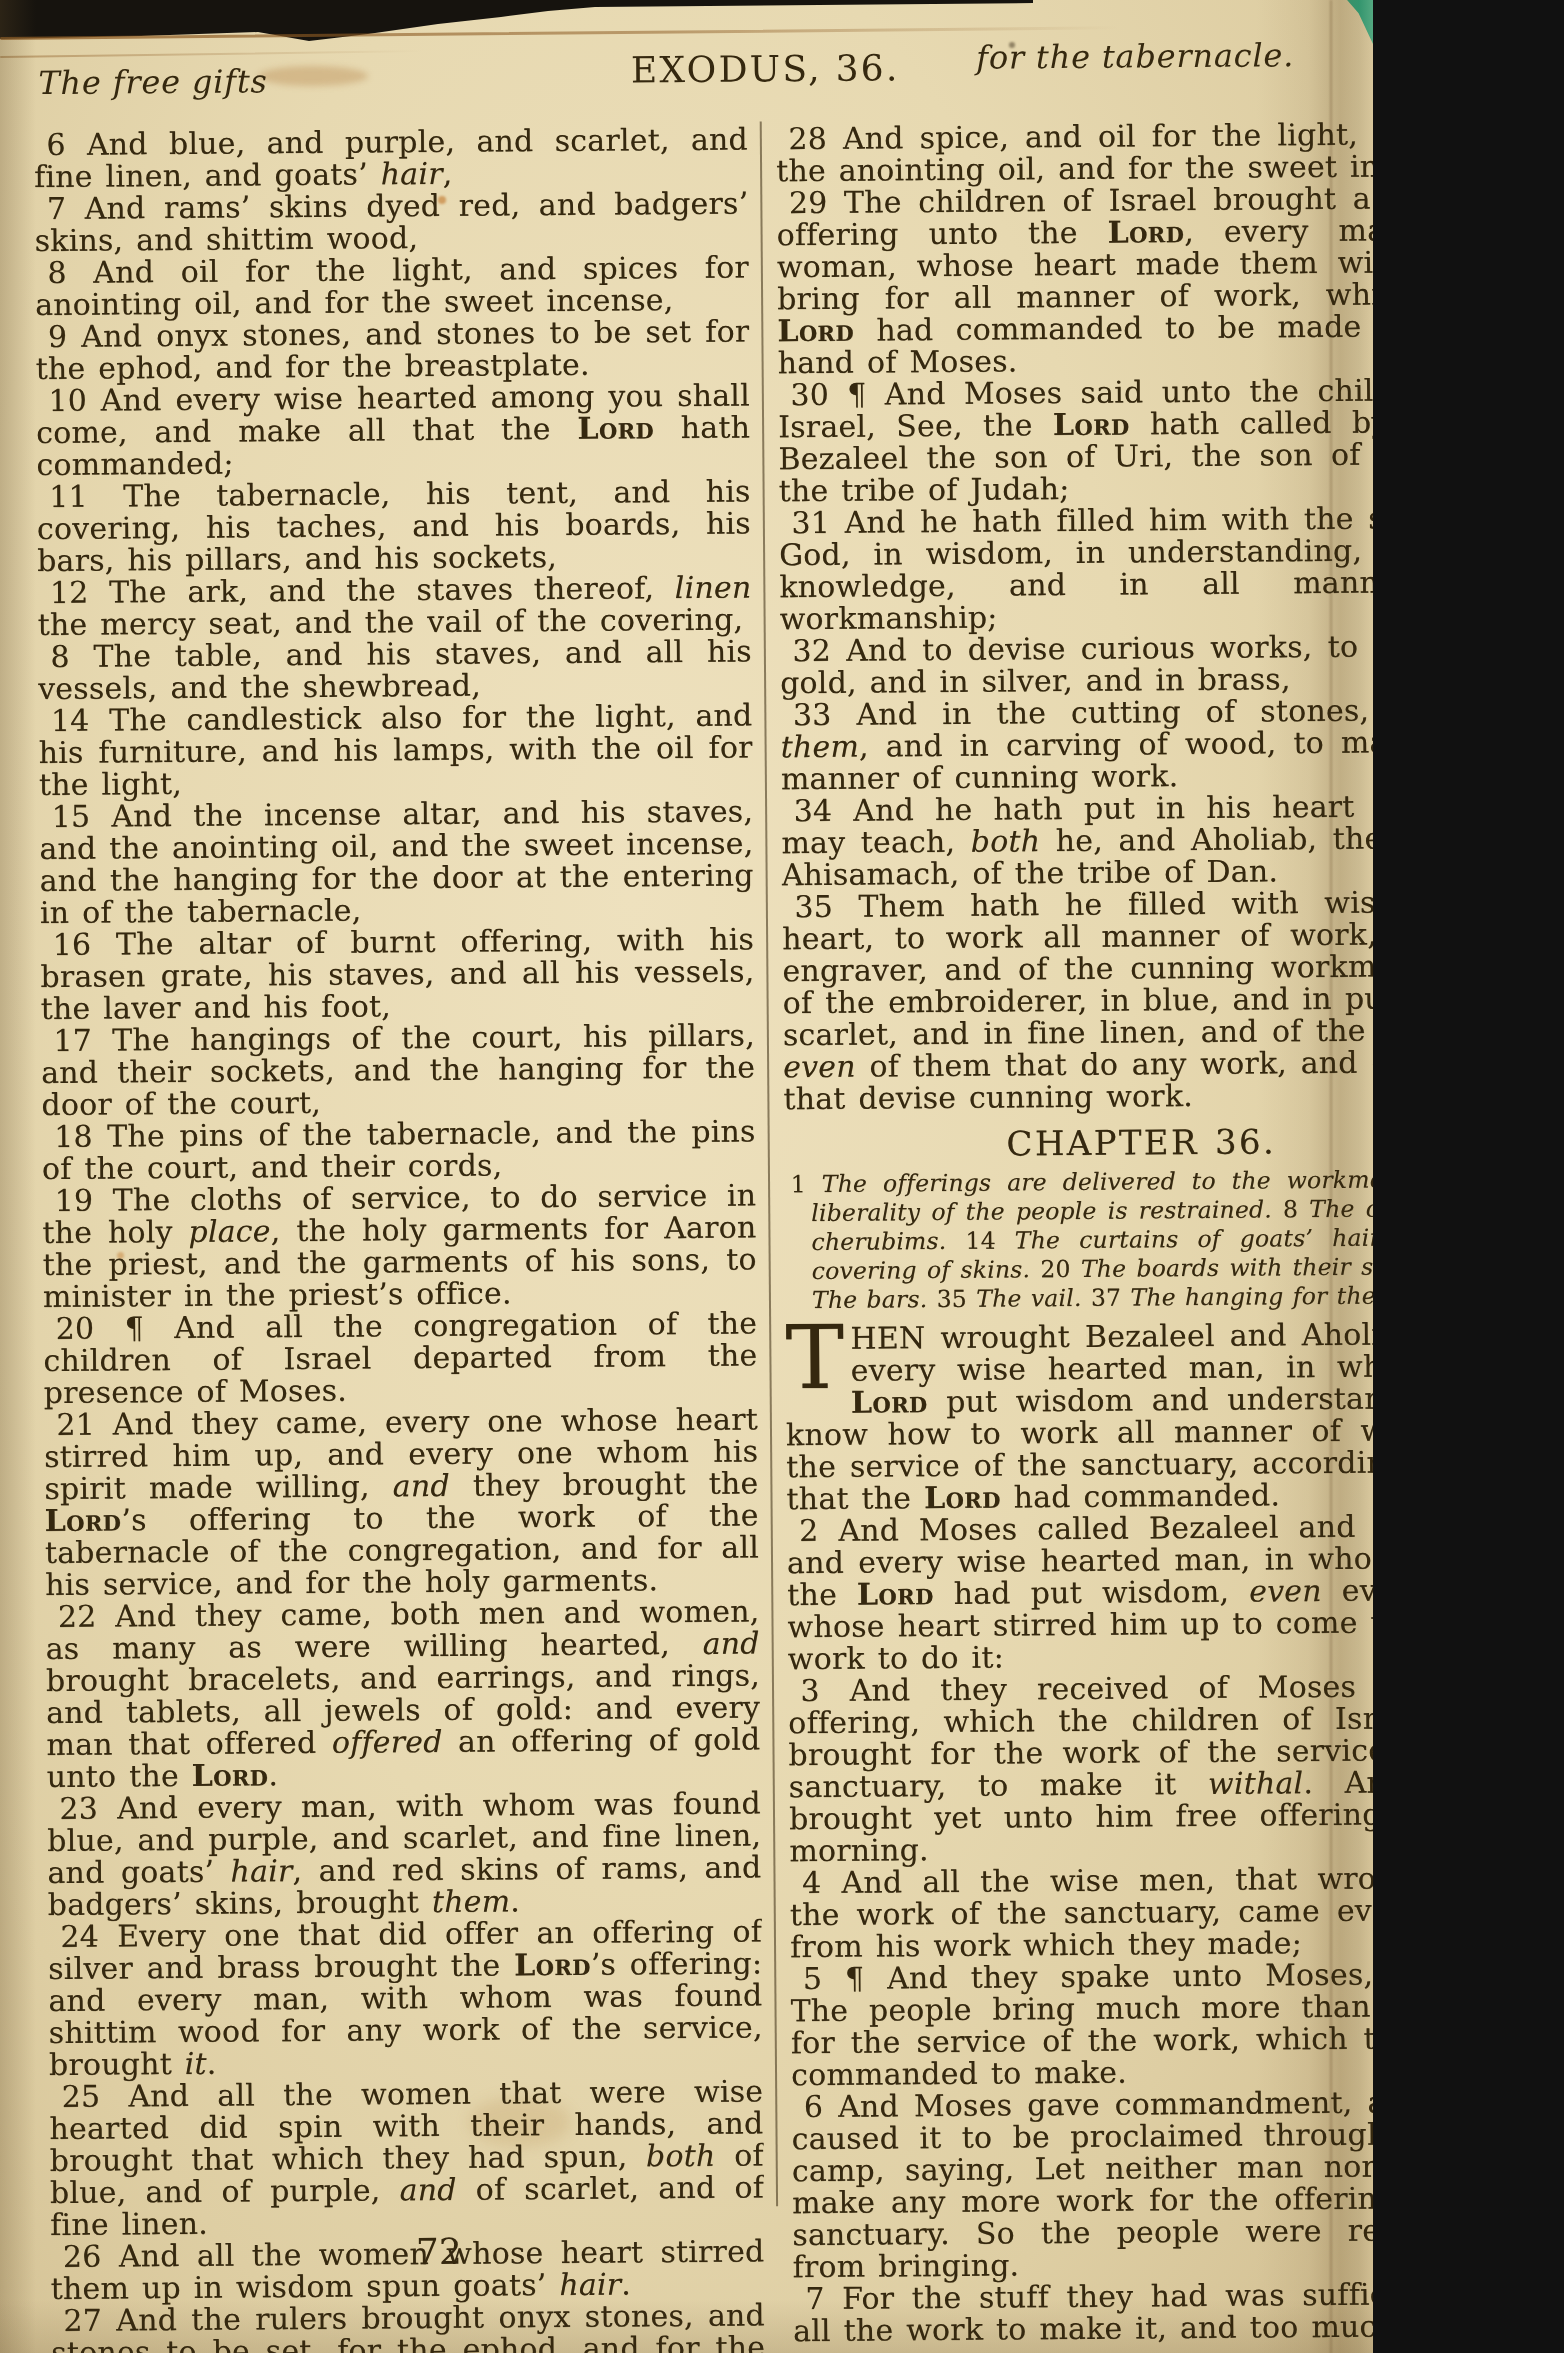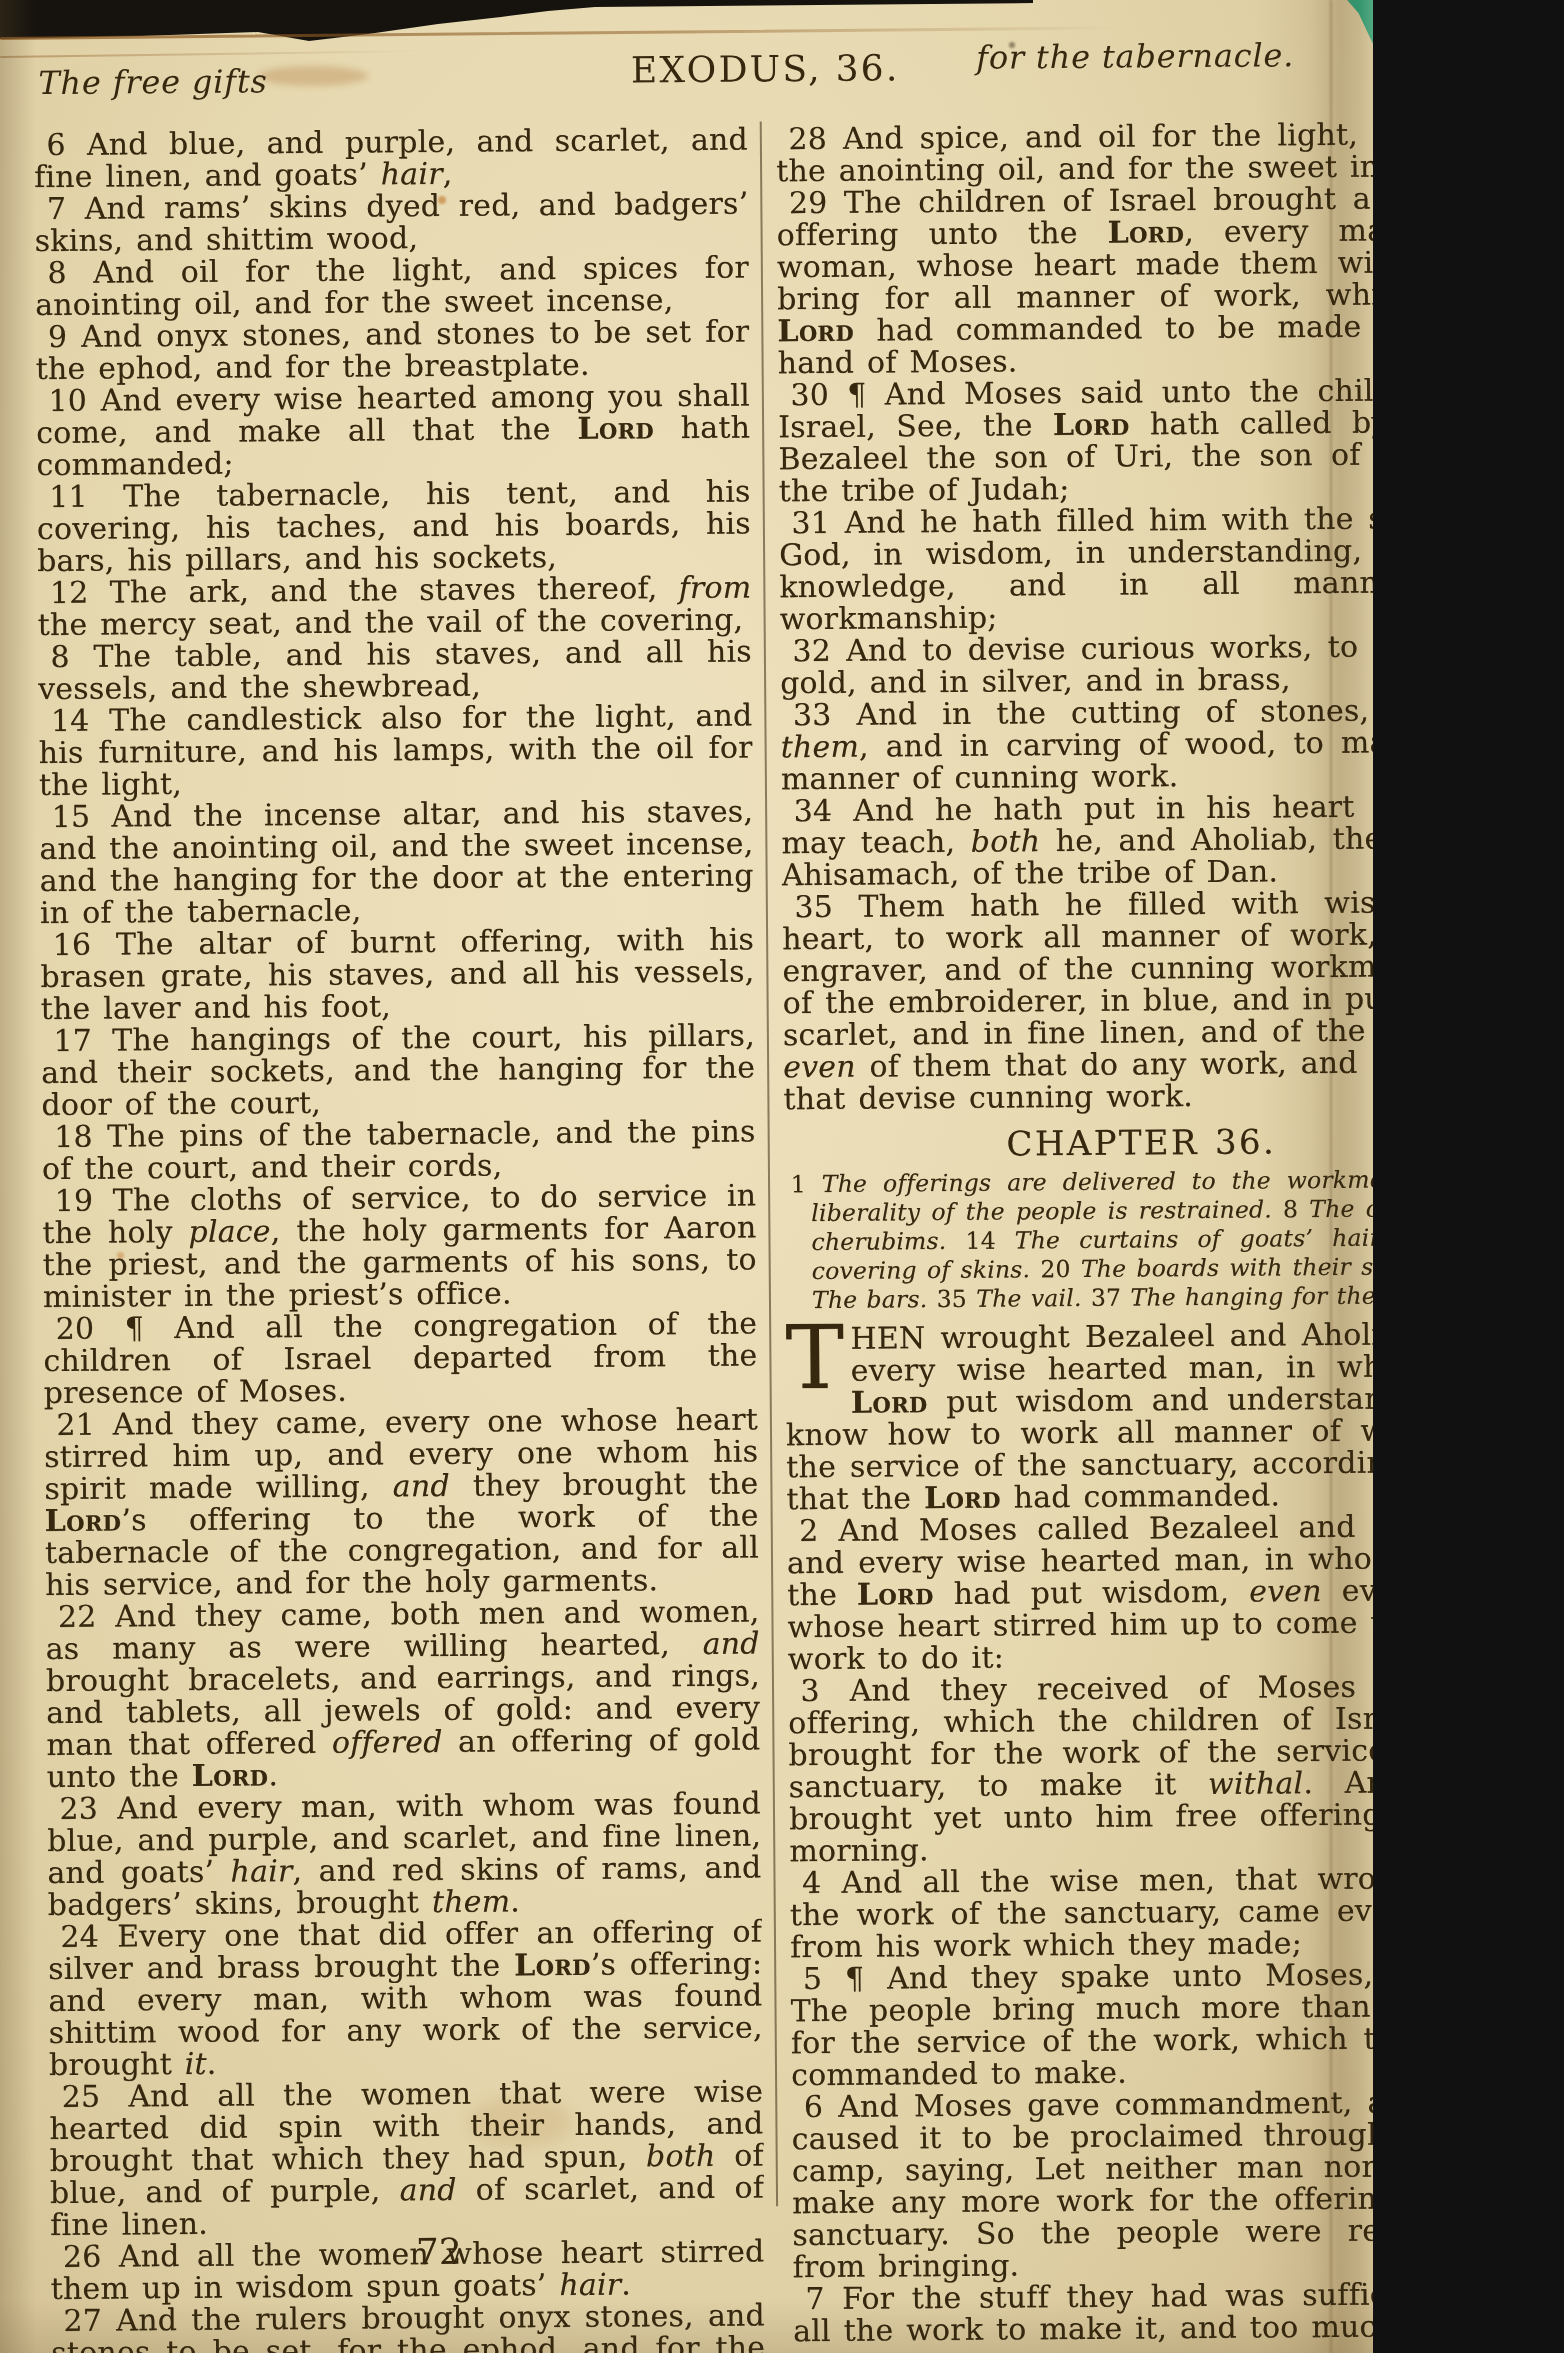--- a/index.html
+++ b/index.html
@@ -85,21 +85,21 @@
     <span class="h-center">EXODUS, 36.</span>
     <span class="h-right">for the tabernacle.</span>
 
     <div class="col col-left" id="col-left">
         <p class="verse"><span class="vnum">6</span> And blue, and purple, and scarlet, and fine linen, and goats’ <i>hair</i>,</p>
         <p class="verse"><span class="vnum">7</span> And rams’ skins dyed red, and badgers’ skins, and shittim wood,</p>
         <p class="verse"><span class="vnum">8</span> And oil for the light, and spices for anointing oil, and for the sweet incense,</p>
         <p class="verse"><span class="vnum">9</span> And onyx stones, and stones to be set for the ephod, and for the breastplate.</p>
         <p class="verse"><span class="vnum">10</span> And every wise hearted among you shall come, and make all that the <span class="sc">Lord</span> hath commanded;</p>
         <p class="verse"><span class="vnum">11</span> The tabernacle, his tent, and his covering, his taches, and his boards, his bars, his pillars, and his sockets,</p>
-        <p class="verse"><span class="vnum">12</span> The ark, and the staves thereof, <i>from</i> the mercy seat, and the vail of the covering,</p>
+        <p class="verse"><span class="vnum">12</span> The ark, and the staves thereof, <i>linen</i> the mercy seat, and the vail of the covering,</p>
         <p class="verse"><span class="vnum">8</span> The table, and his staves, and all his vessels, and the shewbread,</p>
         <p class="verse"><span class="vnum">14</span> The candlestick also for the light, and his furniture, and his lamps, with the oil for the light,</p>
         <p class="verse"><span class="vnum">15</span> And the incense altar, and his staves, and the anointing oil, and the sweet incense, and the hanging for the door at the entering in of the tabernacle,</p>
         <p class="verse"><span class="vnum">16</span> The altar of burnt offering, with his brasen grate, his staves, and all his vessels, the laver and his foot,</p>
         <p class="verse"><span class="vnum">17</span> The hangings of the court, his pillars, and their sockets, and the hanging for the door of the court,</p>
         <p class="verse"><span class="vnum">18</span> The pins of the tabernacle, and the pins of the court, and their cords,</p>
         <p class="verse"><span class="vnum">19</span> The cloths of service, to do service in the holy <i>place</i>, the holy garments for Aaron the priest, and the garments of his sons, to minister in the priest’s office.</p>
         <p class="verse"><span class="vnum">20</span> ¶ And all the congregation of the children of Israel departed from the presence of Moses.</p>
         <p class="verse"><span class="vnum">21</span> And they came, every one whose heart stirred him up, and every one whom his spirit made willing, <i>and</i> they brought the <span class="sc">Lord</span>’s offering to the work of the tabernacle of the congregation, and for all his service, and for the holy garments.</p>
         <p class="verse"><span class="vnum">22</span> And they came, both men and women, as many as were willing hearted, <i>and</i> brought bracelets, and earrings, and rings, and tablets, all jewels of gold: and every man that offered <i>offered</i> an offering of gold unto the <span class="sc">Lord</span>.</p>

